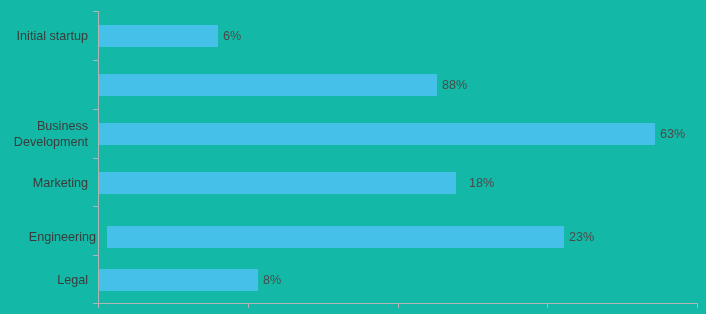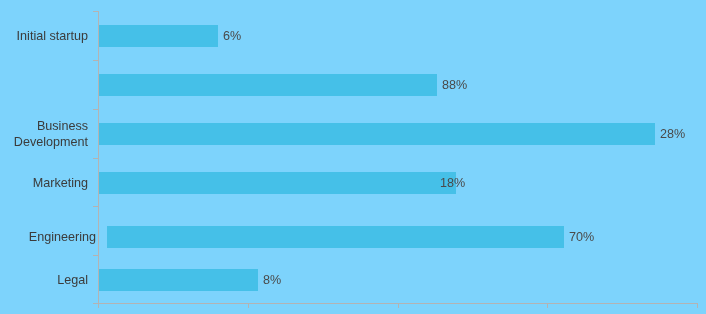--- a/index.html
+++ b/index.html
@@ -12,21 +12,21 @@
     height: 314px;
     font-family: "Liberation Sans", sans-serif;
     -webkit-font-smoothing: antialiased;
   }
 
   #chart-root {
     position: relative;
     width: 706px;
     height: 314px;
     overflow: hidden;
-    background: #7dd3fc;
+    background: #14b8a6;
   }
 
   
   
 
   .axis-line-y {
     position: absolute;
     left: 98px;
     top: 11px;
     width: 1px;
@@ -130,33 +130,33 @@
 
   <div class="band" style="top:60px;">
     <div class="bar" style="width:338px;"></div>
     <div class="bar-value" style="left:442px;">88%</div>
   </div>
 
   <div class="band" style="top:109px;">
     <div class="cat-label">Business
 Development</div>
     <div class="bar" style="width:556px;"></div>
-    <div class="bar-value" style="left:660px;">28%</div>
+    <div class="bar-value" style="left:660px;">63%</div>
   </div>
 
   <div class="band" style="top:158px;">
     <div class="cat-label">Marketing</div>
     <div class="bar" style="width:357px;"></div>
-    <div class="bar-value" style="left:440px;">18%</div>
+    <div class="bar-value" style="left:469px;">18%</div>
   </div>
 
   <div class="band" style="top:212px;margin-left:8px;">
     <div class="cat-label">Engineering</div>
     <div class="bar" style="width:457px;"></div>
-    <div class="bar-value" style="left:561px;">70%</div>
+    <div class="bar-value" style="left:561px;">23%</div>
   </div>
 
   <div class="band" style="top:255px;">
     <div class="cat-label">Legal</div>
     <div class="bar" style="width:159px;"></div>
     <div class="bar-value" style="left:263px;">8%</div>
   </div>
 
 </div>
 

